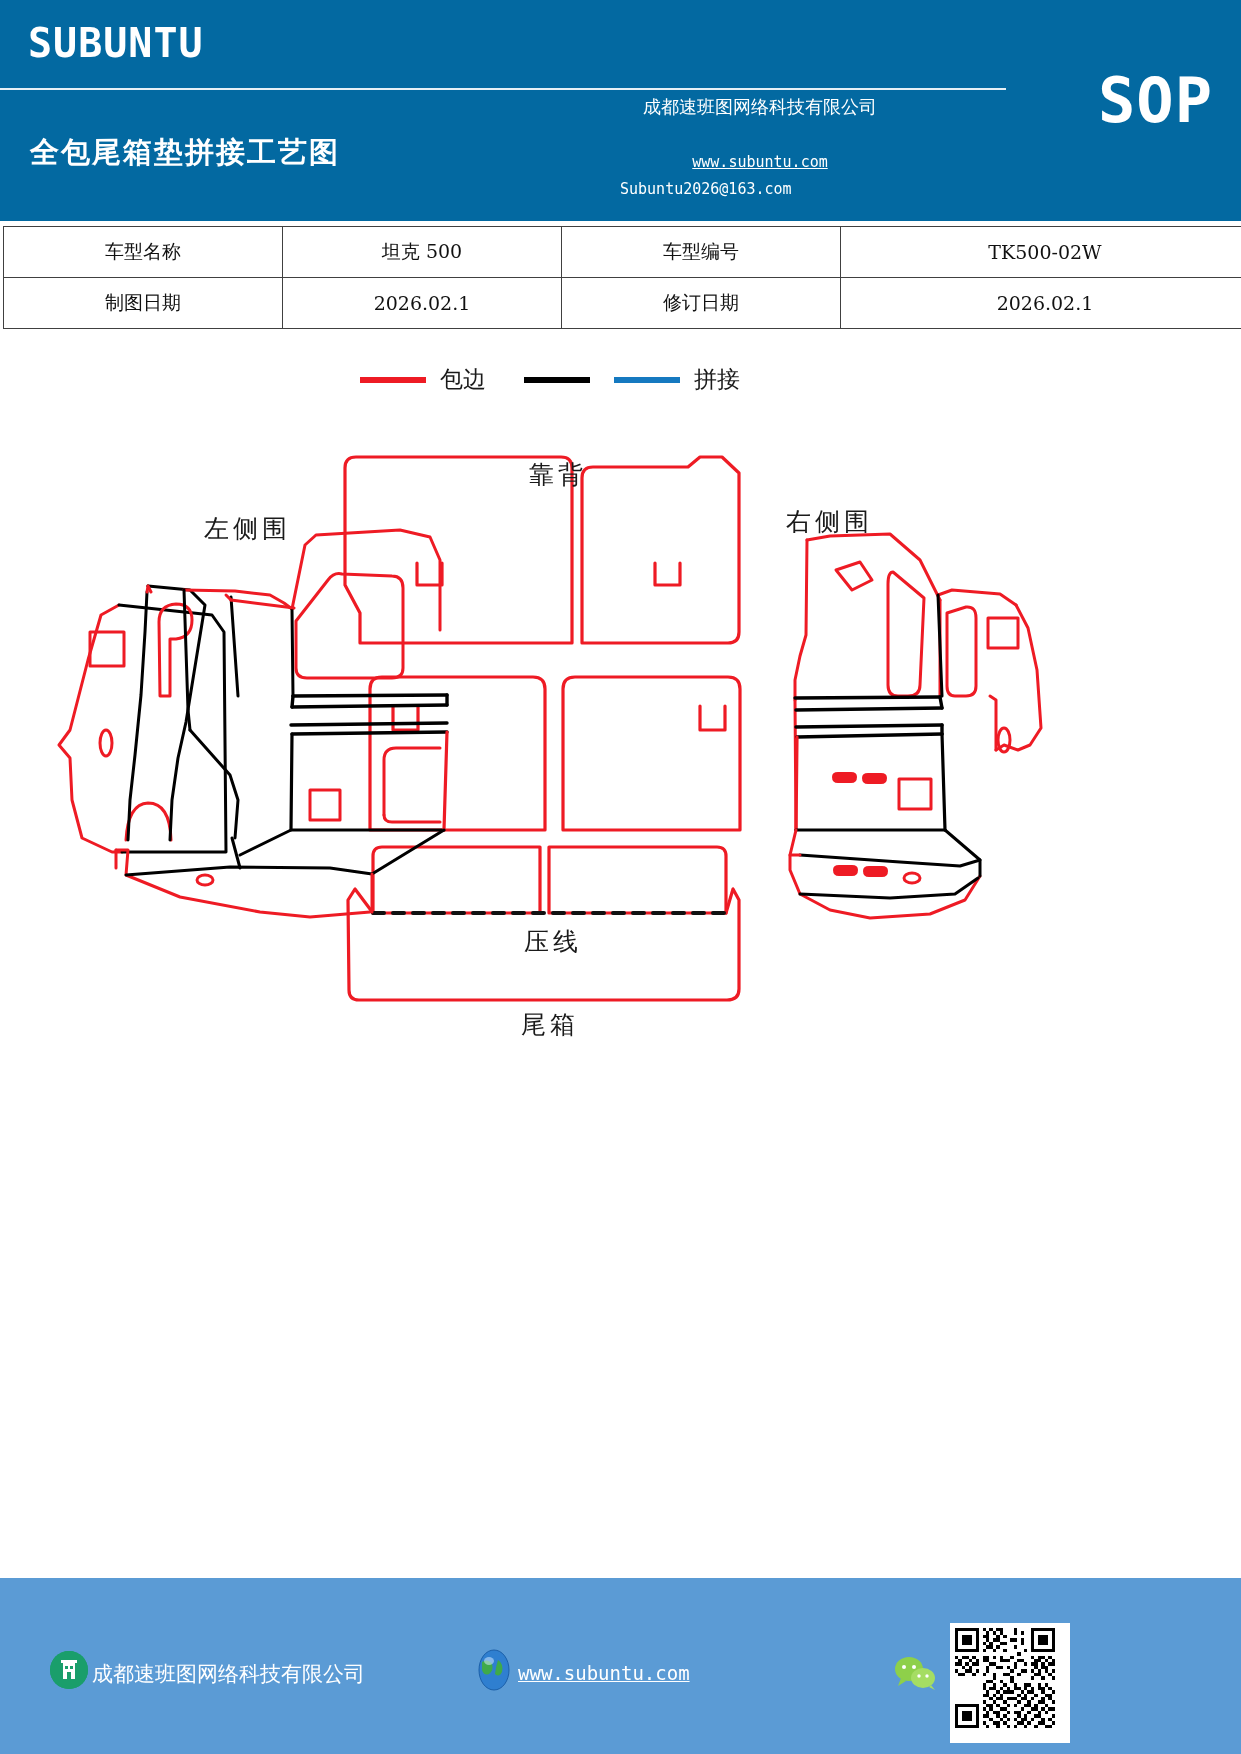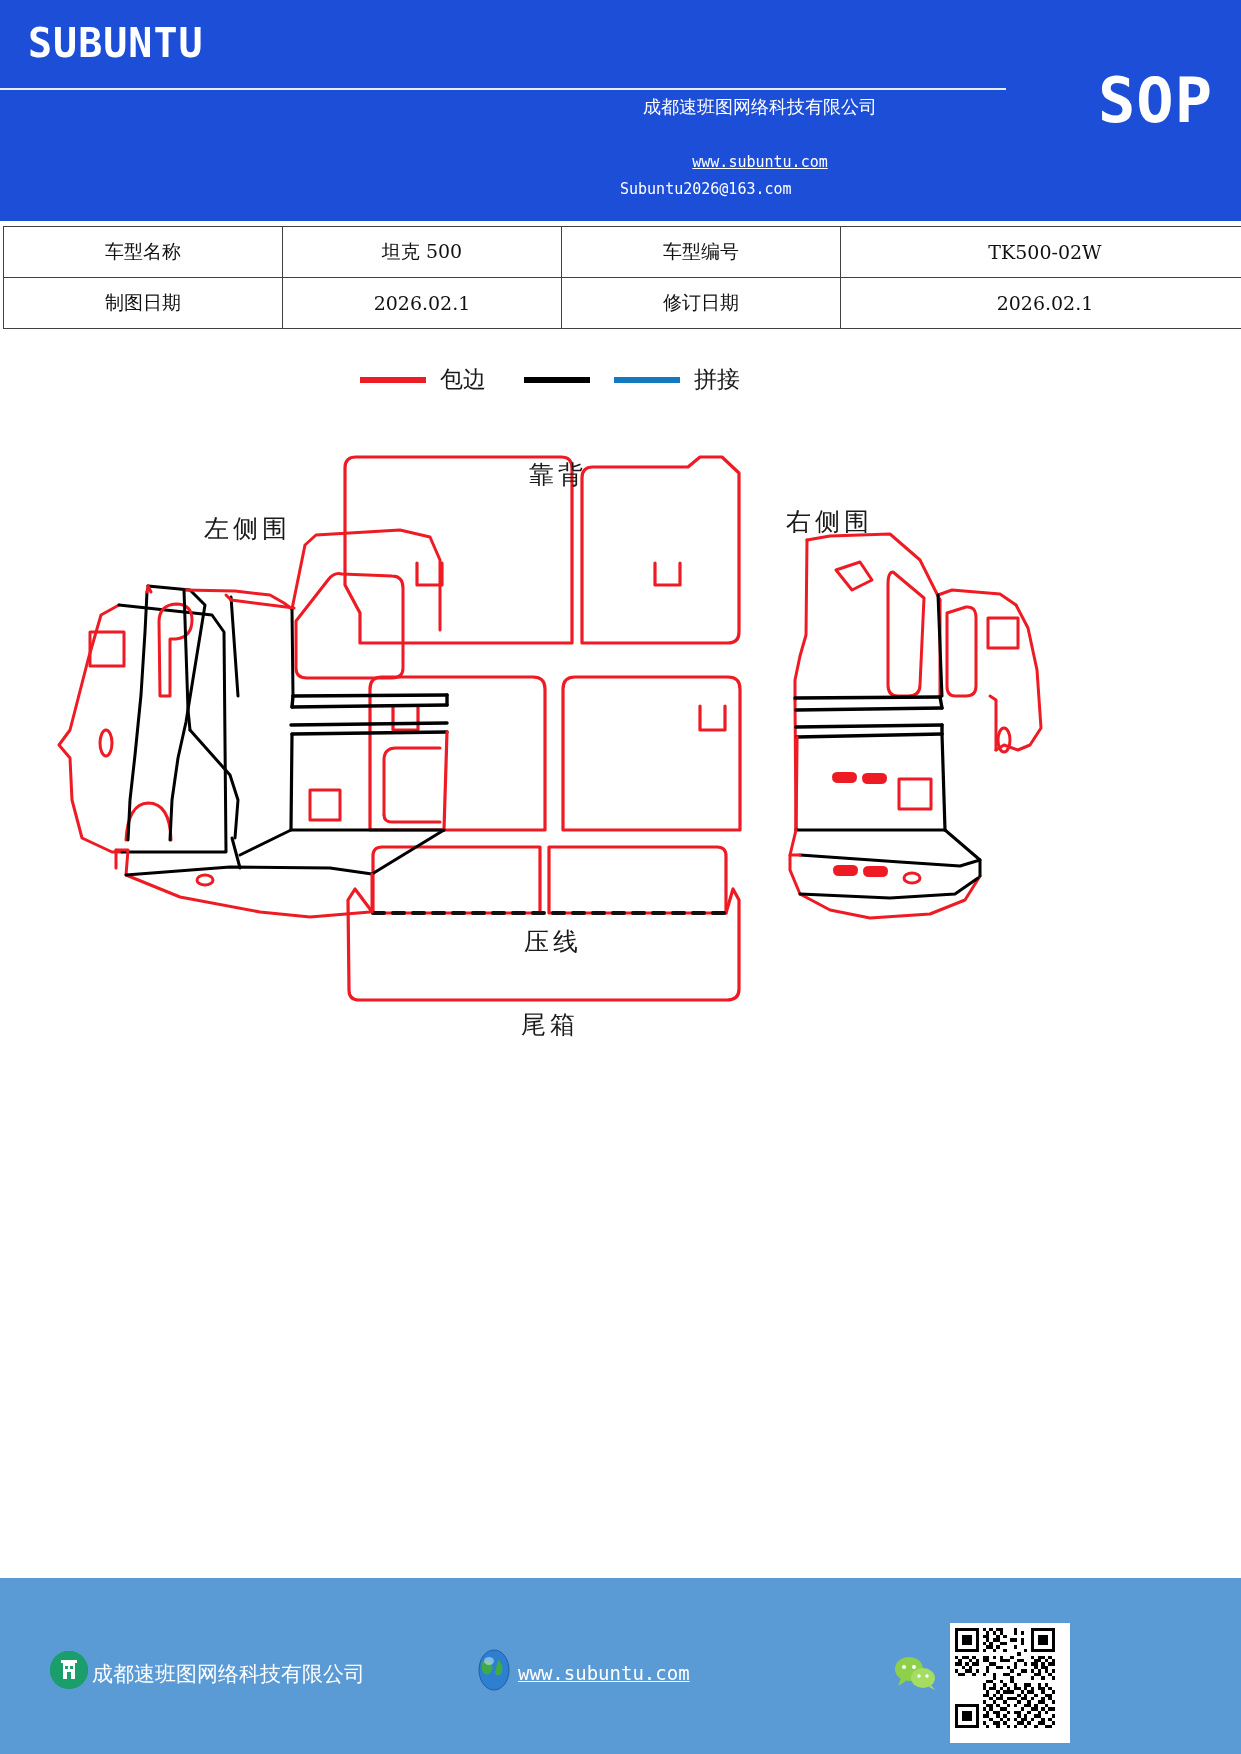--- a/index.html
+++ b/index.html
@@ -7,21 +7,21 @@
     width:1241px;height:1754px;
     background:#ffffff;
     font-family:"Liberation Sans","DejaVu Sans",sans-serif;
     position:relative;overflow:hidden;
   }
   .page{position:relative;width:1241px;height:1754px;}
 
   
   .header{
     position:absolute;left:0;top:0;width:1241px;height:221px;
-    background:#1d4ed8;
+    background:#0369a1;
   }
   .brand{
     position:absolute;left:28px;top:20px;
     color:#ffffff;font-size:40px;font-weight:bold;
     letter-spacing:1px;
     font-family:"DejaVu Sans Mono","Liberation Mono",monospace;
   }
   .hdr-rule{
     position:absolute;left:0px;top:88px;width:1006px;height:2px;
     background:#ffffff;opacity:.9;
@@ -125,20 +125,21 @@
   }
 </style>
 </head>
 <body>
 
 <div class="page">
 
   <div class="header">
     <div class="brand">SUBUNTU</div>
     <div class="hdr-rule"></div>
+    <div class="doc-title">全包尾箱垫拼接工艺图</div>
     <div class="sop">SOP</div>
     <div class="company-cn">成都速班图网络科技有限公司</div>
     <div class="site">www.subuntu.com</div>
     <div class="mail">Subuntu2026@163.com</div>
   </div>
 
   <table class="info-table">
     <tbody>
         <tr>
       <td class="col-a">车型名称</td>

